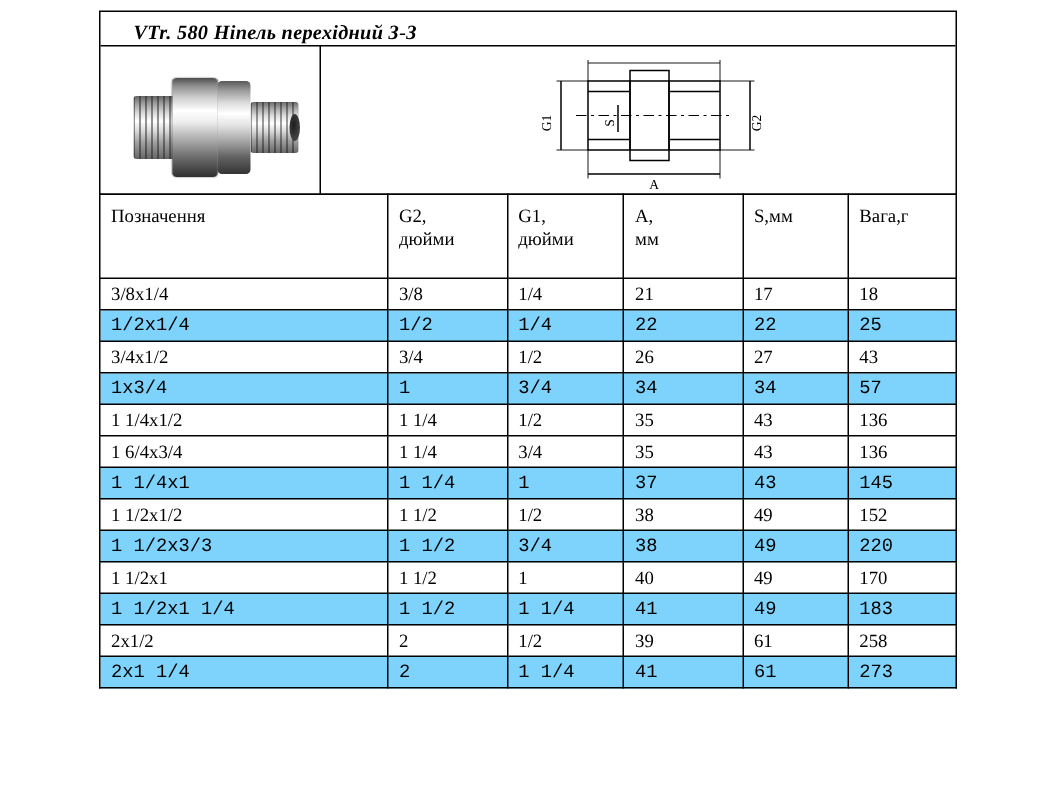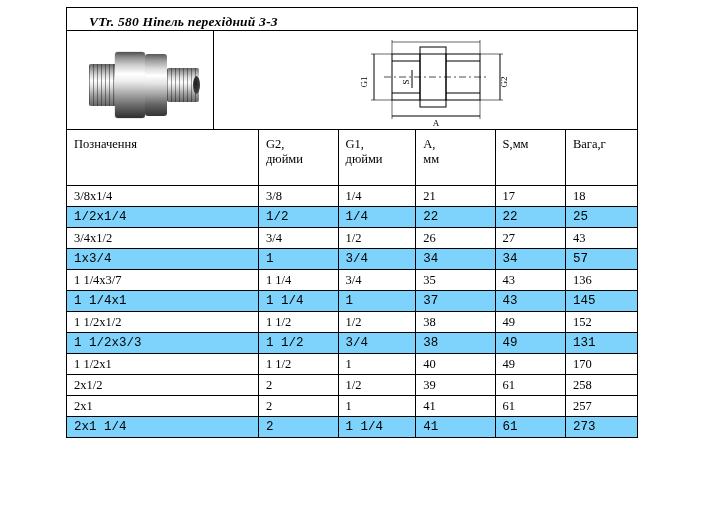--- a/index.html
+++ b/index.html
@@ -270,21 +270,29 @@
         </tr>
         <tr class="shaded">
           <td class="c0">1x3/4</td>
           <td class="c1">1</td>
           <td class="c2">3/4</td>
           <td class="c3">34</td>
           <td class="c4">34</td>
           <td class="c5">57</td>
         </tr>
         <tr class="plain">
-          <td class="c0">1 1/4x3/7</td>
+          <td class="c0">1 1/4x1/2</td>
+          <td class="c1">1 1/4</td>
+          <td class="c2">1/2</td>
+          <td class="c3">35</td>
+          <td class="c4">43</td>
+          <td class="c5">136</td>
+        </tr>
+        <tr class="plain">
+          <td class="c0">1 6/4x3/4</td>
           <td class="c1">1 1/4</td>
           <td class="c2">3/4</td>
           <td class="c3">35</td>
           <td class="c4">43</td>
           <td class="c5">136</td>
         </tr>
         <tr class="shaded">
           <td class="c0">1 1/4x1</td>
           <td class="c1">1 1/4</td>
           <td class="c2">1</td>
@@ -299,46 +307,46 @@
           <td class="c3">38</td>
           <td class="c4">49</td>
           <td class="c5">152</td>
         </tr>
         <tr class="shaded">
           <td class="c0">1 1/2x3/3</td>
           <td class="c1">1 1/2</td>
           <td class="c2">3/4</td>
           <td class="c3">38</td>
           <td class="c4">49</td>
-          <td class="c5">131</td>
+          <td class="c5">220</td>
         </tr>
         <tr class="plain">
           <td class="c0">1 1/2x1</td>
           <td class="c1">1   1/2</td>
           <td class="c2">1</td>
           <td class="c3">40</td>
           <td class="c4">49</td>
           <td class="c5">170</td>
         </tr>
+        <tr class="shaded">
+          <td class="c0">1 1/2x1 1/4</td>
+          <td class="c1">1 1/2</td>
+          <td class="c2">1 1/4</td>
+          <td class="c3">41</td>
+          <td class="c4">49</td>
+          <td class="c5">183</td>
+        </tr>
         <tr class="plain">
           <td class="c0">2x1/2</td>
           <td class="c1">2</td>
           <td class="c2">1/2</td>
           <td class="c3">39</td>
           <td class="c4">61</td>
           <td class="c5">258</td>
         </tr>
-        <tr class="plain">
-          <td class="c0">2x1</td>
-          <td class="c1">2</td>
-          <td class="c2">1</td>
-          <td class="c3">41</td>
-          <td class="c4">61</td>
-          <td class="c5">257</td>
-        </tr>
         <tr class="shaded">
           <td class="c0">2x1 1/4</td>
           <td class="c1">2</td>
           <td class="c2">1 1/4</td>
           <td class="c3">41</td>
           <td class="c4">61</td>
           <td class="c5">273</td>
         </tr>
       </tbody>
   </table>

